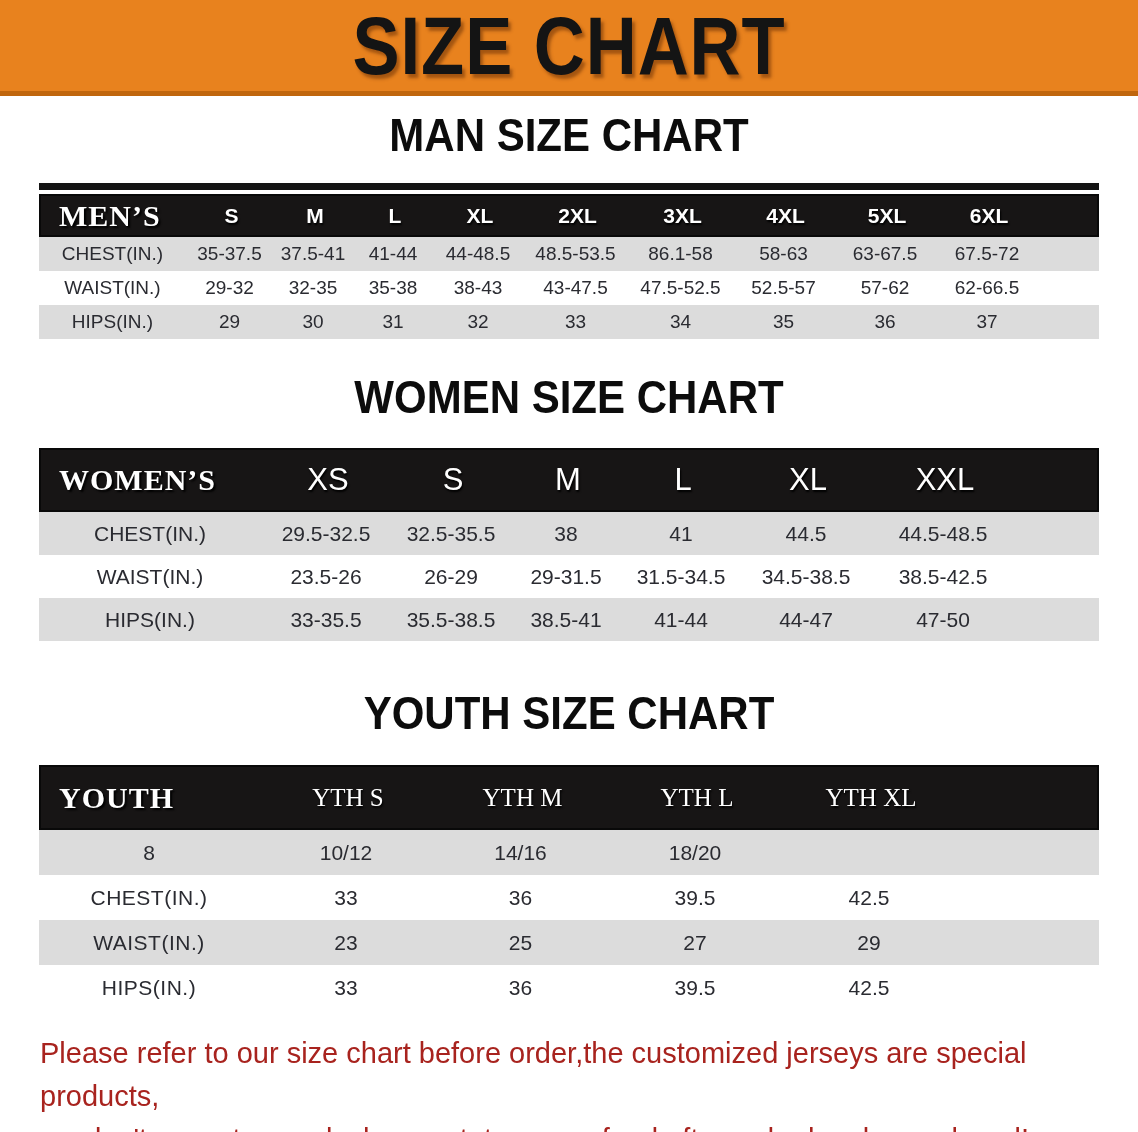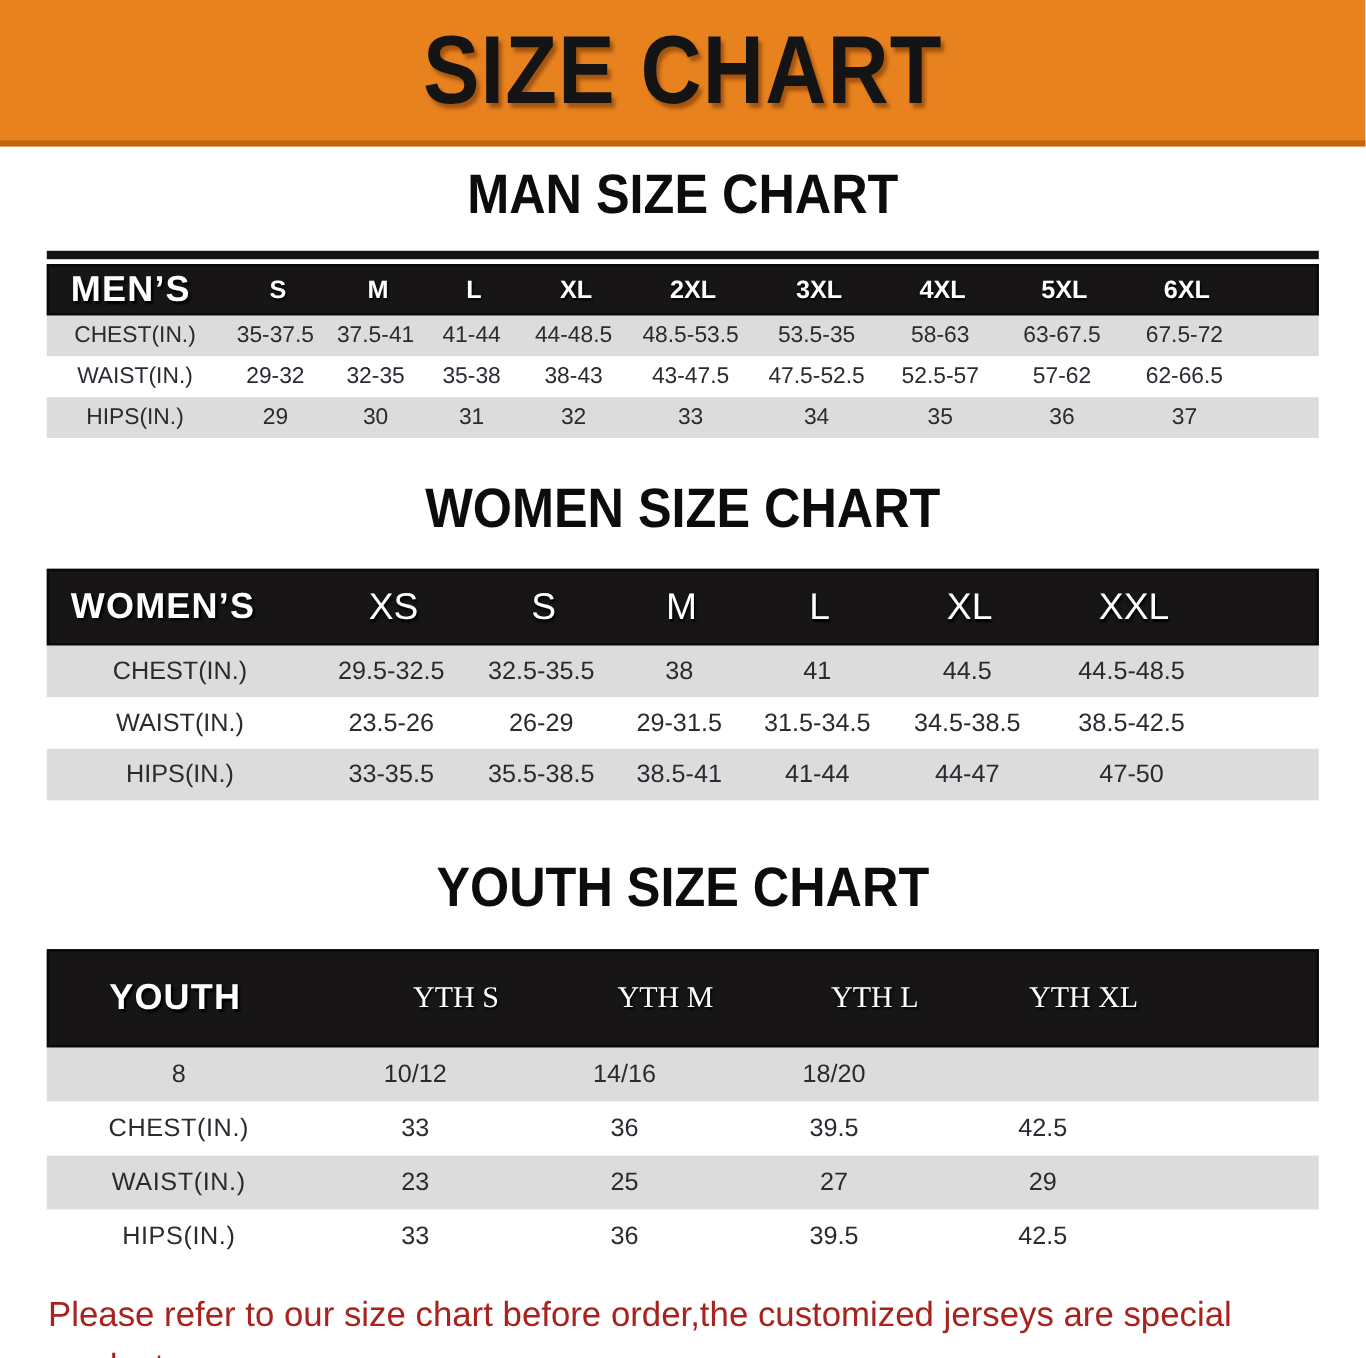--- a/index.html
+++ b/index.html
@@ -5,21 +5,21 @@
   * { box-sizing: border-box; }
   html, body { margin: 0; padding: 0; }
   body {
     width: 1138px; height: 1132px; overflow: hidden;
     background: #ffffff;
     font-family: "Liberation Sans", sans-serif;
   }
 
   
   .banner {
-    height: 122px; background: #E8821E;
+    height: 96px; background: #E8821E;
     border-bottom: 5px solid #C0660D;
     display: flex; align-items: center; justify-content: center;
   }
   .banner-title {
     font-size: 72px; font-weight: bold; color: #141414;
     letter-spacing: 1px; white-space: nowrap;
     transform: scale(0.98, 1.12);
     text-shadow: 3px 4px 3px rgba(80, 30, 0, 0.45);
   }
 
@@ -45,25 +45,25 @@
   .men-grid   { grid-template-columns: 147px 87px 80px 80px 90px 105px 105px 101px 102px 102px 1fr; }
   .women-grid { grid-template-columns: 222px 130px 120px 110px 120px 130px 144px 1fr; }
   .youth-grid { grid-template-columns: 220px 174px 175px 174px 174px 1fr; }
 
   .thead {
     background: #171515; color: #ffffff;
     border: 2px solid #090909;
   }
   .table-man   .thead { height: 43px; }
   .table-women .thead { height: 64px; }
-  .table-youth .thead { height: 82px; padding-left: 32px; }
+  .table-youth .thead { height: 65px; }
 
   .head-label {
     font-weight: bold; font-size: 30px; padding-left: 18px;
-    letter-spacing: 1px; text-shadow: 2px 2px 2px #000000;
+    letter-spacing: 1px; text-shadow: 2px 2px 2px #000000; font-family: Liberation Serif, serif;
   }
   .col-head { text-align: center; text-shadow: 1px 2px 2px #000000; }
   .table-man   .col-head { font-size: 21px; font-weight: 600; }
   .table-women .col-head { font-size: 31px; font-weight: 400; }
   .table-youth .col-head { font-size: 25px; font-weight: 400; font-family: Liberation Serif, serif; }
 
   .trow { color: #2a2b31; }
   .table-man   .trow { height: 34px; font-size: 19px; }
   .table-women .trow { height: 43px; font-size: 21px; }
   .table-youth .trow { height: 45px; font-size: 21px; }
@@ -103,21 +103,21 @@
     <div class="col-head">6XL</div>
     <div></div>
   </div>
   <div class="trow gray grid men-grid">
     <div class="row-label">CHEST(IN.)</div>
     <div class="cell">35-37.5</div>
     <div class="cell">37.5-41</div>
     <div class="cell">41-44</div>
     <div class="cell">44-48.5</div>
     <div class="cell">48.5-53.5</div>
-    <div class="cell">53.5-35</div>
+    <div class="cell">86.1-58</div>
     <div class="cell">58-63</div>
     <div class="cell">63-67.5</div>
     <div class="cell">67.5-72</div>
     <div></div>
   </div>
   <div class="trow white grid men-grid">
     <div class="row-label">WAIST(IN.)</div>
     <div class="cell">29-32</div>
     <div class="cell">32-35</div>
     <div class="cell">35-38</div>

